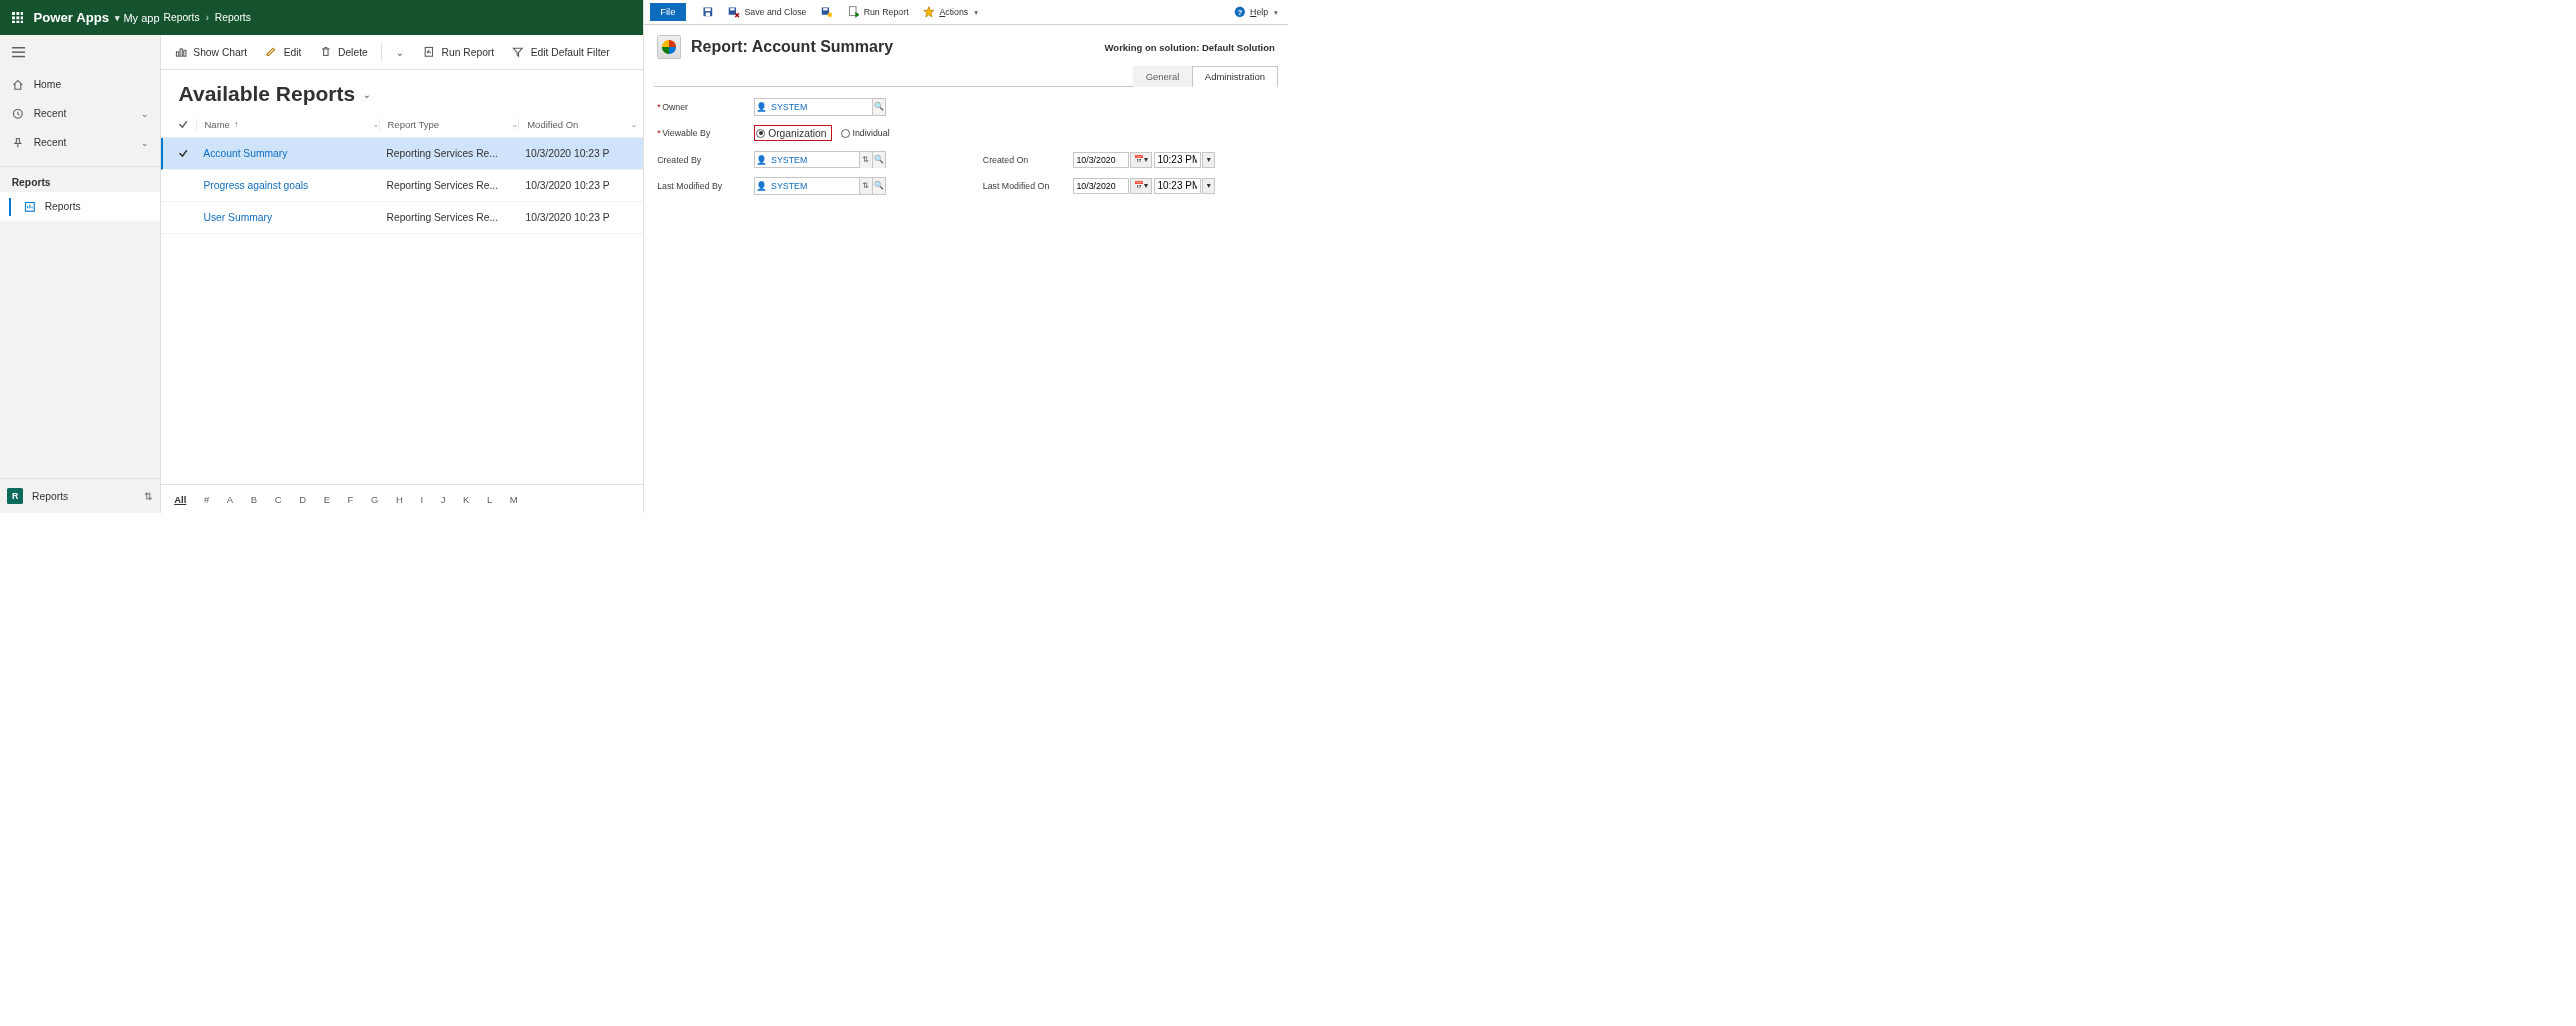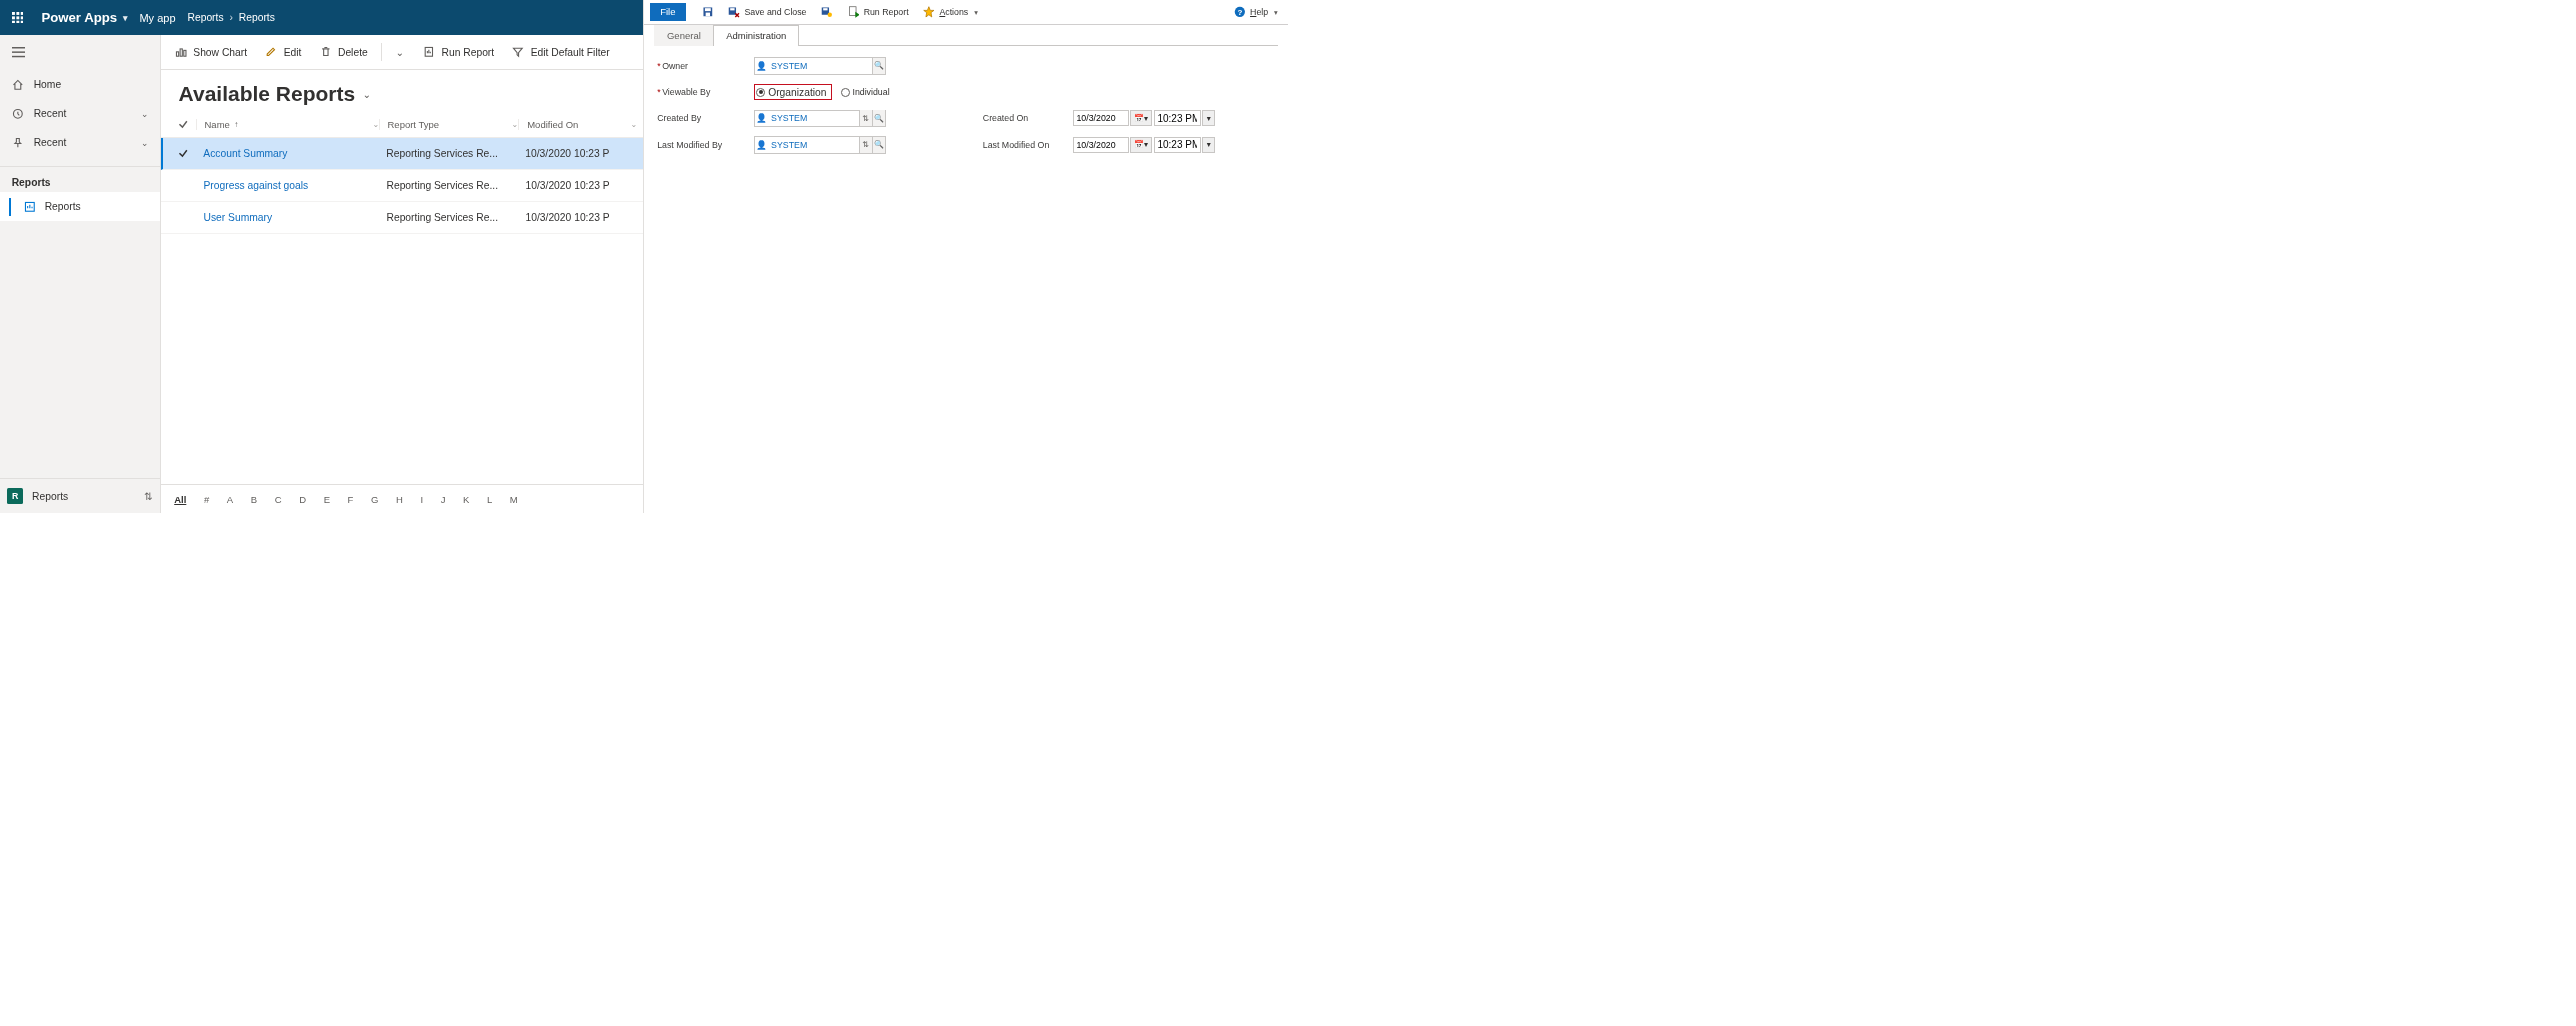--- a/index.html
+++ b/index.html
@@ -1,21 +1,21 @@
 <!DOCTYPE html>
 <html><head>
 <meta charset="utf-8">
 <style>
   * { box-sizing: border-box; }
   html, body { margin:0; padding:0; font-family: "Segoe UI", Arial, sans-serif; font-size:10.3px; color:#323130; height:100%; }
   body { display:flex; width:1288px; height:513px; overflow:hidden; background:#fff; }
 
   
   .app { display:flex; flex-direction:column; width:644px; height:513px; border-right:0.7px solid #e1dfdd; }
-  .pa-header { background:#0c4a6e; color:#fff; height:35px; display:flex; align-items:center; padding:0 5.9px; gap:12px; }
+  .pa-header { background:#14532d; color:#fff; height:35px; display:flex; align-items:center; padding:0 5.9px; gap:4px; }
   .waffle { width:23.5px; height:23.5px; display:flex; align-items:center; justify-content:center; cursor:pointer; }
   .waffle svg { fill:#fff; }
   .pa-brand { font-size:13.2px; font-weight:600; display:flex; align-items:center; gap:5.9px; }
   .pa-brand .chev { font-size:8.8px; opacity:.9; }
   .pa-app-name { font-size:11px; }
   .pa-crumbs { font-size:10.3px; display:flex; align-items:center; gap:5.9px; }
   .pa-crumbs .sep { opacity:.8; }
 
   .app-body { flex:1; display:flex; min-height:0; }
   .sidebar { width:161px; background:#f3f2f1; border-right:0.7px solid #e1dfdd; display:flex; flex-direction:column; }
@@ -76,21 +76,21 @@
   .rb-spacer { flex:1; }
   .rb-icon { width:11.7px; height:11.7px; display:flex; align-items:center; justify-content:center; }
   .rb-caret { font-size:7.3px; color:#605e5c; margin-left:1.5px; }
 
   .form-header { display:flex; align-items:center; padding:10.3px 13.2px 7.3px; gap:10.3px; }
   .doc-icon { width:23.5px; height:23.5px; background:linear-gradient(#efefef,#dcdcdc); border:0.7px solid #c8c6c4; border-radius:1.5px; display:flex; align-items:center; justify-content:center; }
   .doc-icon .inner { width:13.2px; height:13.2px; background:conic-gradient(#d83b01 0 25%, #0078d4 0 50%, #107c10 0 75%, #ffb900 0 100%); border-radius:50%; }
   .form-title { font-size:16px; font-weight:600; }
   .form-sub { margin-left:auto; font-size:9.5px; font-weight:600; }
 
-  .tabs { display:flex; border-bottom:0.7px solid #c8c6c4; margin:0 10.3px; }
+  .tabs { display:flex; border-bottom:0.7px solid #c8c6c4; margin:0 10.3px;justify-content:flex-end; }
   .tab { padding:4.4px 11.7px; font-size:9.5px; border:0.7px solid transparent; border-bottom:none; cursor:pointer; color:#605e5c; background:#f3f2f1; margin-bottom:-0.7px; }
   .tab.active { background:#fff; border-color:#c8c6c4; color:#323130; }
 
   .form-body { padding:10.3px 13.2px; display:flex; gap:17.6px; }
   .form-col { display:flex; flex-direction:column; gap:7.3px; }
   .form-col.left { flex:0 0 308px; }
   .form-col.right { flex:1; }
 
   .field { display:flex; align-items:center; gap:8.8px; min-height:19px; }
   .flabel { width:88px; font-size:8.8px; color:#3b3a39; display:flex; align-items:baseline; gap:1.5px; }
@@ -382,20 +382,27 @@
           <svg width="11.7" height="11.7" viewBox="0 0 16 16" style="font-size:12px">
             <circle cx="8" cy="8" r="7" fill="#0f6cbd"></circle>
             <text x="8" y="12" text-anchor="middle" fill="#fff" font-size="11" font-weight="bold">?</text>
           </svg>
         </span>
         <span><u>H</u>elp</span>
         <span class="rb-caret">▾</span>
       </div>
   </div>
 
+  <div class="form-header">
+    <div class="doc-icon">
+        <div class="inner"></div>
+      </div>
+    <div class="form-title">Report: Account Summary</div>
+    <div class="form-sub">Working on solution: Default Solution</div>
+  </div>
 
   <div class="tabs">
     <div class="tab">General</div>
     <div class="tab active">Administration</div>
   </div>
 
   <div class="form-body">
     <div class="form-col left">
       <div class="field">
         <div class="flabel">

